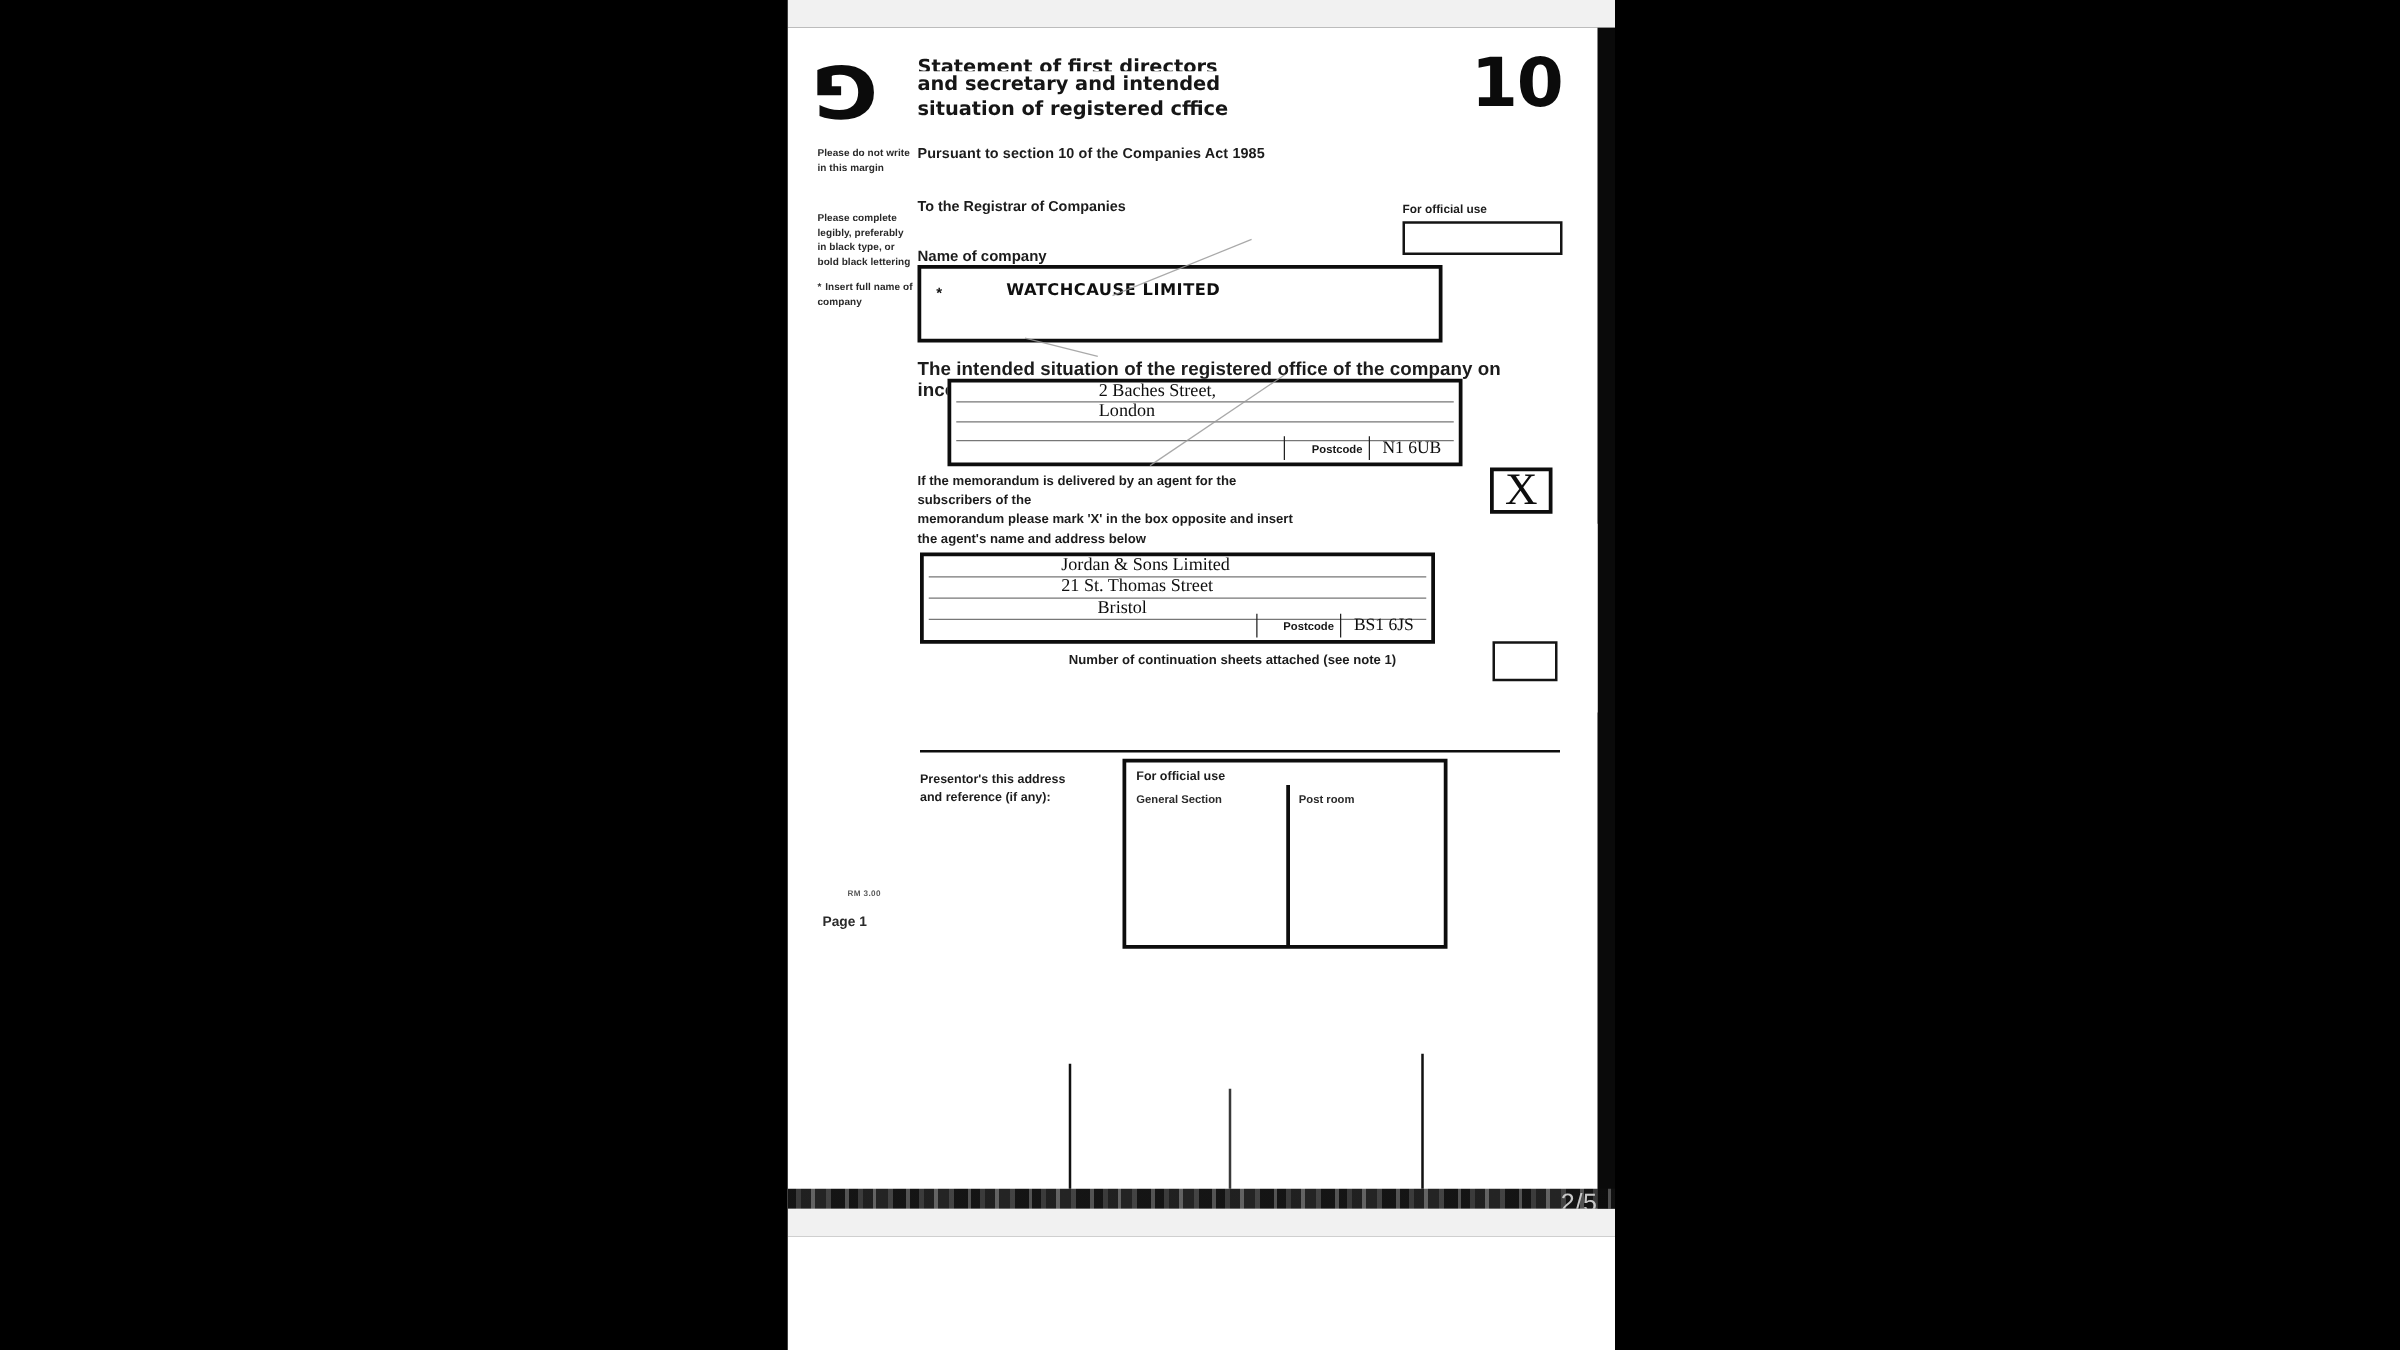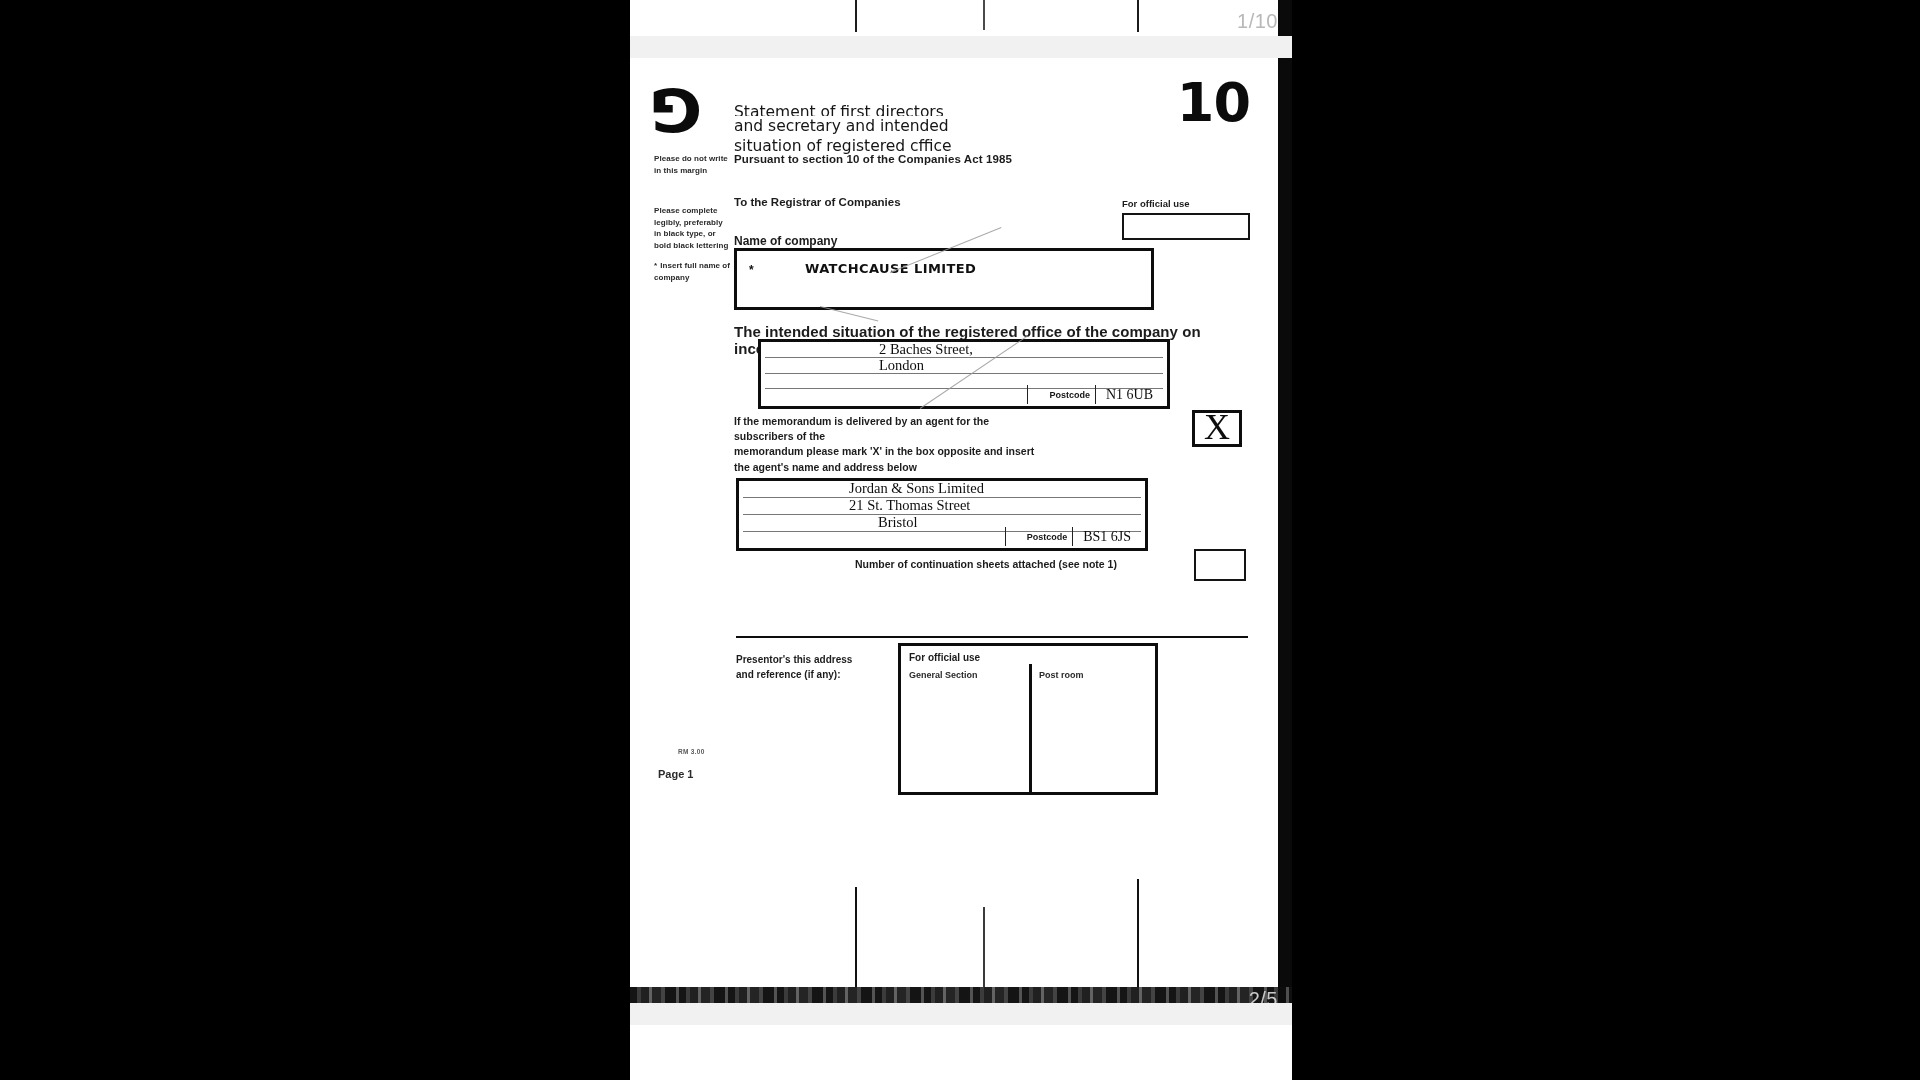--- a/index.html
+++ b/index.html
@@ -140,24 +140,23 @@
     letter-spacing: -1px;
     line-height: 1;
   }
 
   .form-title {
     position: absolute;
     left: 104px; top: 22px;
     width: 330px;
     font-family: "DejaVu Sans", sans-serif;
     font-size: 15.5px;
-    font-weight: normal;
+    font-weight: bold;
     line-height: 1.26;
     color: #161616;
-    margin-top: 23px;
   }
   .form-title .clipped {
     display: block;
     height: 13px;
     overflow: hidden;
     margin-bottom: 1px;
   }
 
   .pursuant {
     position: absolute;
@@ -436,27 +435,20 @@
     overflow: hidden;
   }
 </style>
 </head>
 <body>
 
 <div id="viewer">
 
   <div id="doc-column">
 
-    <div id="page-prev" class="page">
-      <div class="vline" style="left:225px;height:34px;"></div>
-      <div class="vline" style="left:353px;height:32px;width:1.5px;background:#4a4a4a;"></div>
-      <div class="vline" style="left:507px;height:34px;"></div>
-      <div class="scan-edge-right" style="height:36px;"></div>
-      <div class="page-label" style="top:10px;">1/10</div>
-    </div>
 
     <div class="page-gap"></div>
 
     <div id="page-1" class="page">
 
       <div class="form-inner">
 
         <div class="g-logo">G</div>
         <div class="form-number">10</div>
 

